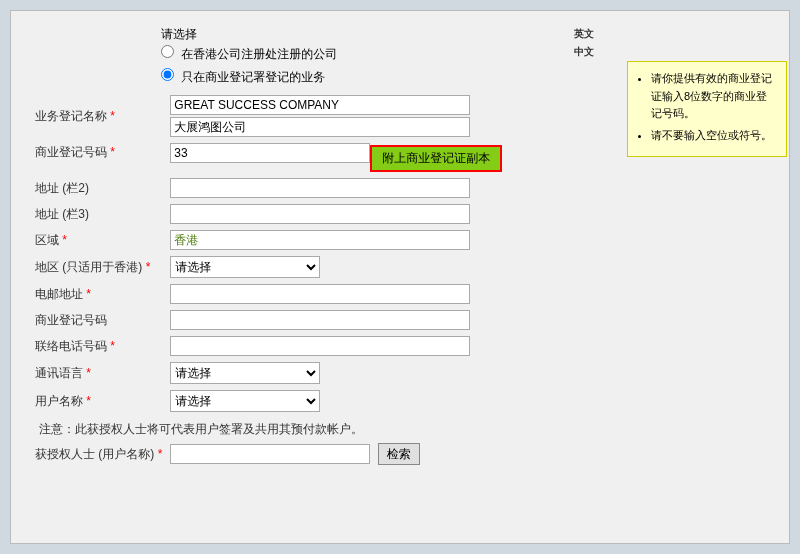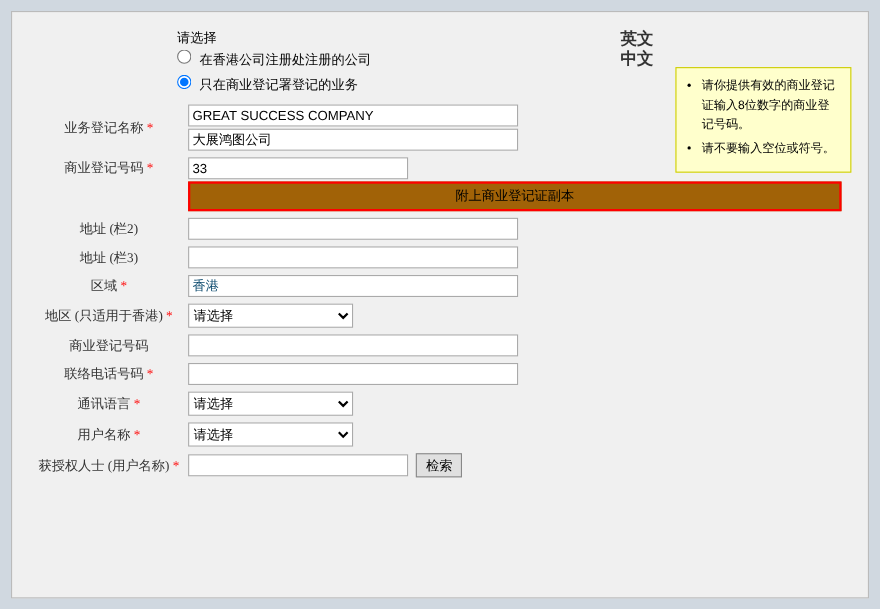--- a/index.html
+++ b/index.html
@@ -26,25 +26,24 @@
     }
     .form-table {
       width: 100%;
       border-collapse: collapse;
     }
     .form-table td {
       padding: 3px 4px;
       vertical-align: middle;
     }
     .label-cell {
-      text-align: center;
+      text-align: left;
       white-space: nowrap;
       width: 120px;
       color: #333;
-      font-family: Liberation Serif, serif;
     }
     .required {
       color: red;
     }
     .input-cell {
       padding-left: 8px;
     }
     input[type="text"] {
       height: 20px;
       border: 1px solid #aaa;
@@ -65,57 +64,57 @@
       font-size: 12px;
       width: 150px;
     }
     .region-input {
       width: 300px;
       height: 20px;
       border: 1px solid #aaa;
       background: #e8e8e8;
       font-size: 12px;
       padding: 1px 3px;
-      color: #0c4a6e;
+      color: #4d7c0f;
     }
     .radio-group {
       margin-bottom: 5px;
     }
     .radio-group label {
       margin-left: 4px;
       font-size: 12px;
     }
     .attach-btn {
       border: 2px solid red;
-      background: #a16207;
+      background: #84cc16;
       padding: 3px 10px;
       font-size: 12px;
       cursor: pointer;
       margin-top: 2px;
       display: inline-block;
     }
     .tooltip-box {
       position: absolute;
-      right: 15px;
+      right: 2px;
       top: 50px;
       width: 160px;
       background: #ffffcc;
       border: 1px solid #cccc00;
       padding: 8px;
       font-size: 11px;
       line-height: 1.6;
     }
     .tooltip-box ul {
       padding-left: 15px;
     }
     .tooltip-box ul li {
       margin-bottom: 4px;
     }
     .lang-label {
-      font-size: 15px;
+      font-size: 10px;
       font-weight: bold;
       color: #333;
       margin-bottom: 2px;
     }
     .english-label {
       position: absolute;
       right: 195px;
       top: 15px;
     }
     .chinese-label {
@@ -135,21 +134,21 @@
       background: #e0e0e0;
       font-size: 12px;
       cursor: pointer;
       margin-left: 4px;
     }
     .biz-reg-row {
       vertical-align: top;
     }
     .biz-reg-inputs {
       display: flex;
-      flex-direction: column;
+      flex-direction: row;
     }
   </style>
 </head>
 <body>
 
 <div class="page-wrapper">
   <div class="main-content">
 
     <div class="english-label">
       <span class="lang-label">英文</span>
@@ -239,20 +238,29 @@
             <span>地区 (只适用于香港)</span>
             <span class="required">*</span>
           </td>
           <td class="input-cell">
             <select>
               <option>请选择</option>
             </select>
           </td>
         </tr>
 
+        <tr>
+          <td class="label-cell">
+            <span>电邮地址</span>
+            <span class="required">*</span>
+          </td>
+          <td class="input-cell">
+            <input type="text" class="wide" style="">
+          </td>
+        </tr>
 
         <tr>
           <td class="label-cell">
             <span>商业登记号码</span>
           </td>
           <td class="input-cell">
             <input type="text" class="wide" style="">
           </td>
         </tr>
 
@@ -285,20 +293,25 @@
             <span>用户名称</span>
             <span class="required">*</span>
           </td>
           <td class="input-cell">
             <select>
               <option>请选择</option>
             </select>
           </td>
         </tr>
 
+        <tr class="notice-row">
+          <td colspan="2" style="padding-left: 8px;">
+            <span>注意：此获授权人士将可代表用户签署及共用其预付款帐户。</span>
+          </td>
+        </tr>
 
         <tr>
           <td class="label-cell">
             <span>获授权人士 (用户名称)</span>
             <span class="required">*</span>
           </td>
           <td class="input-cell">
             <input type="text" class="medium" style="">
             <button class="search-btn">检索</button>
           </td>

